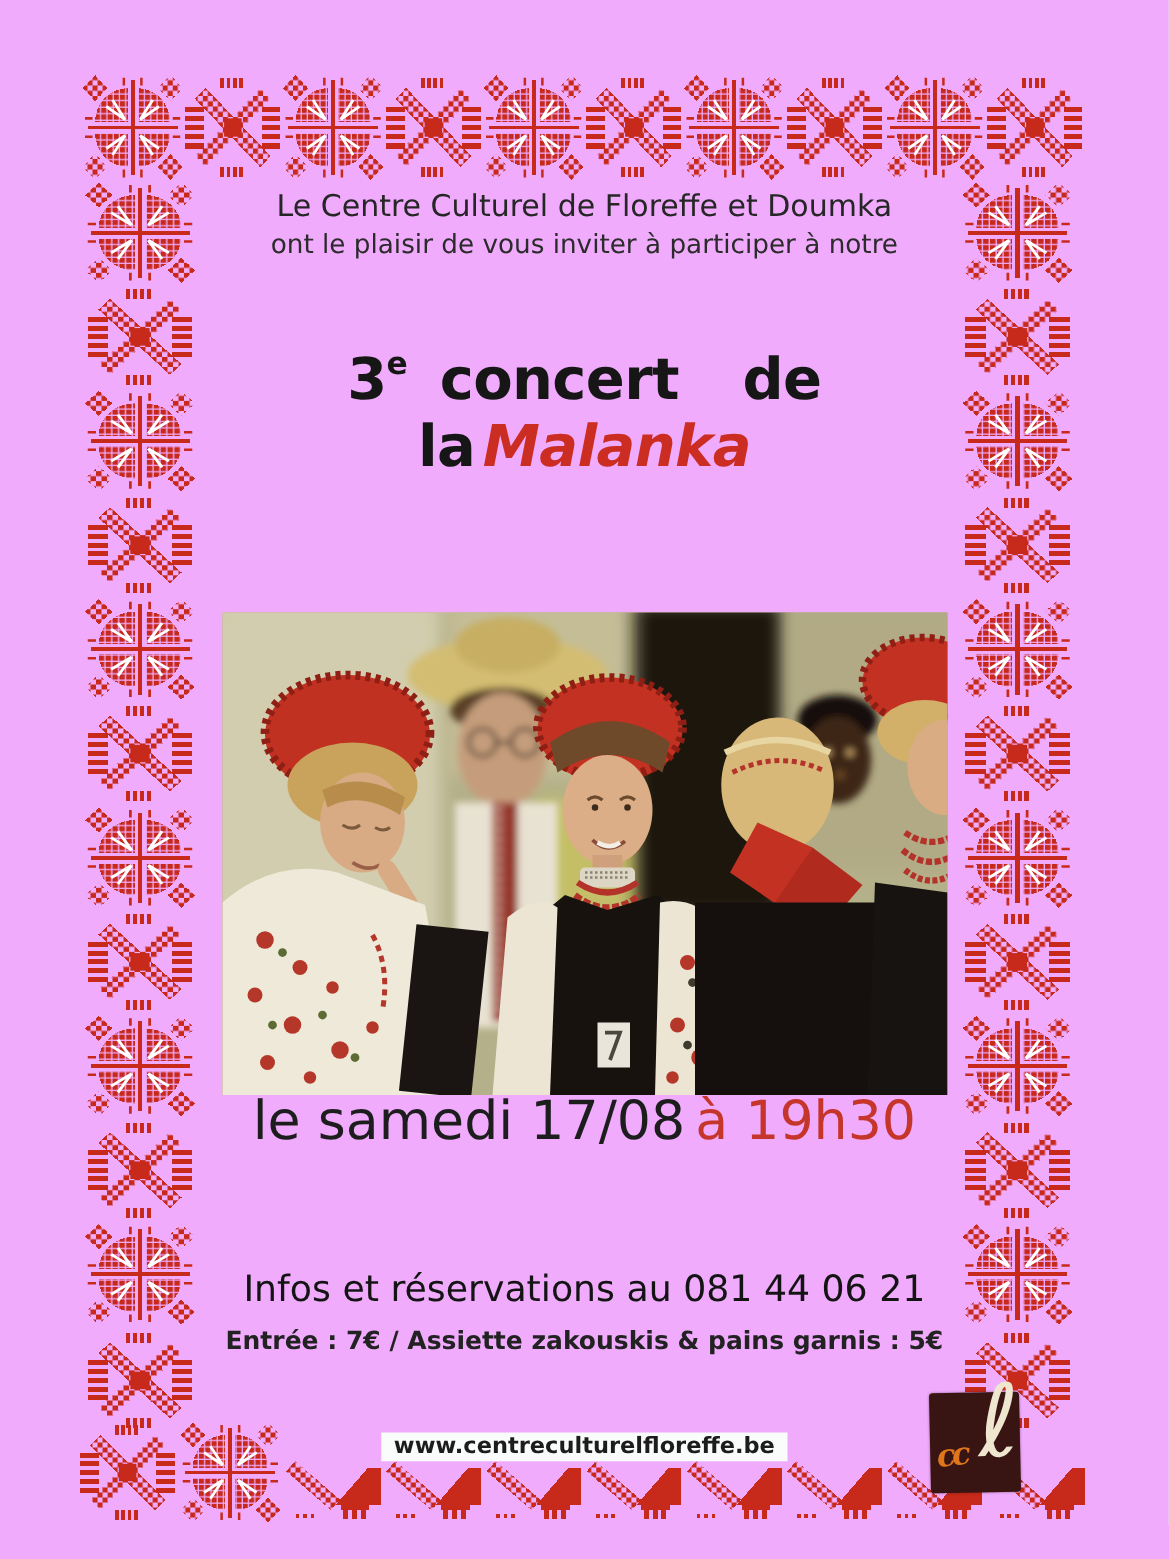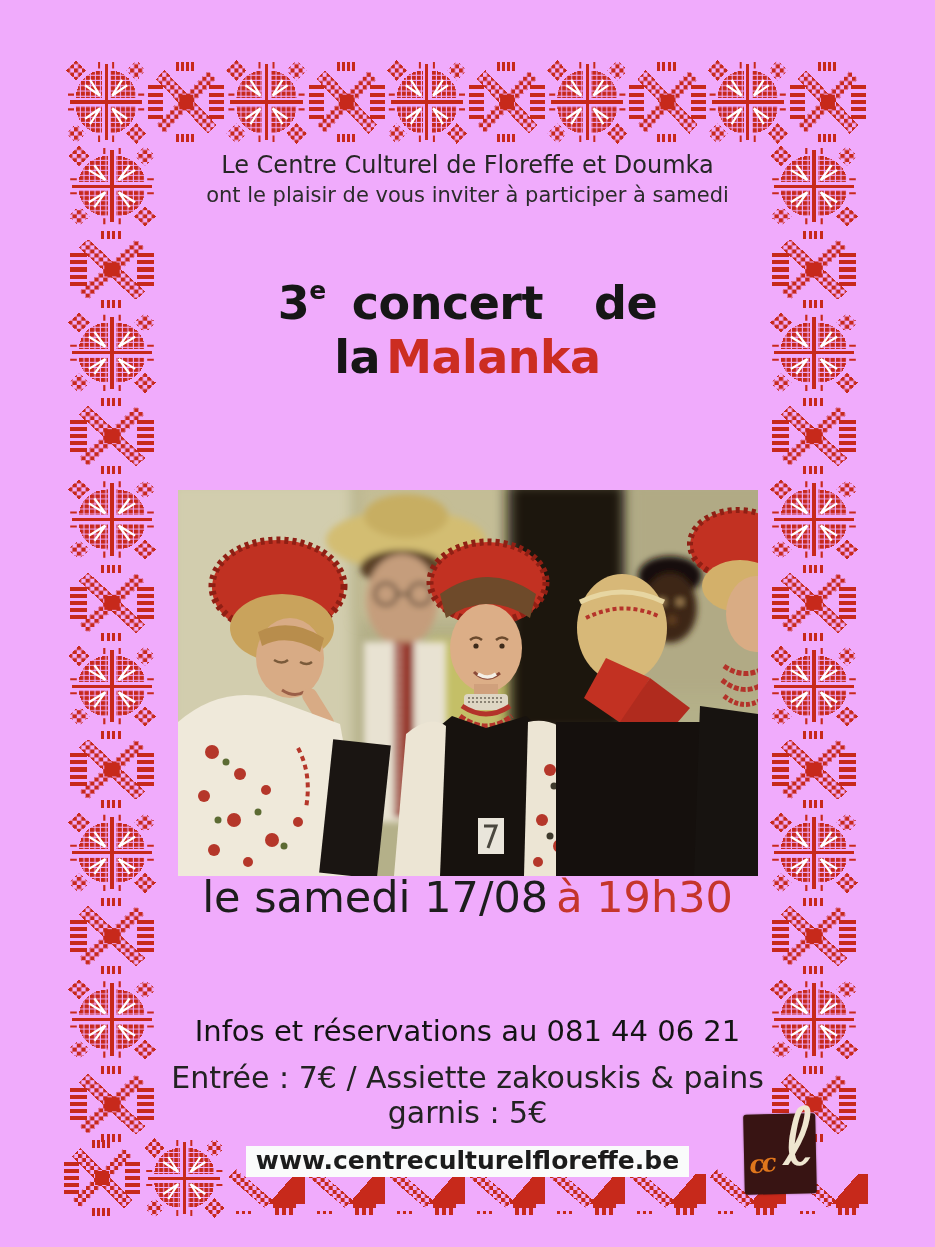--- a/index.html
+++ b/index.html
@@ -14,28 +14,28 @@
   .b-right{position:absolute;left:770px;top:146px;width:88px;height:1000px;z-index:1;}
   .b-bottom{position:absolute;left:62px;top:1138px;width:812px;height:80px;z-index:1;}
   
   .content{position:absolute;left:160px;top:0;width:615px;height:100%;text-align:center;z-index:3;}
   .hdr{position:absolute;top:150px;left:0;width:100%;line-height:1.32;}
   .hdr-1{font-size:24px;color:#262626;}
   .hdr-2{font-size:21px;color:#2b2b2b;}
   .title{position:absolute;top:276px;left:0;width:100%;font-size:46px;font-weight:bold;color:#161616;word-spacing:10px;letter-spacing:-.5px;}
   .title sup{font-size:25px;vertical-align:20px;letter-spacing:0;}
   .title .mid{white-space:pre-wrap;}
-  .title .malanka{color:#cc2d22;margin-left:6px;}
+  .title .malanka{color:#cc2d22;font-style:italic;margin-left:6px;}
   .subtitle{position:absolute;top:330px;left:0;width:100%;font-size:20px;color:#333;word-spacing:1px;}
   .dateline{position:absolute;top:872px;left:0;width:100%;font-size:43px;color:#1d1d1d;}
   .dateline .time{color:#c5352b;margin-left:8px;}
   .venue{position:absolute;top:928px;left:0;width:100%;font-size:40px;color:#1d1d1d;}
   .infos{position:absolute;top:1014px;left:0;width:100%;font-size:29px;font-weight:normal;color:#141414;}
-  .price{position:absolute;top:1060px;left:0;width:100%;font-size:30px;font-weight:400;color:#222;}
-  .website{position:absolute;top:1146px;left:0;width:100%;font-size:25px;font-weight:bold;color:#1c1c1c;}
+  .price{position:absolute;top:1060px;left:0;width:100%;font-size:20px;font-weight:700;color:#222;}
+  .website{position:absolute;top:1146px;left:0;width:100%;font-size:18px;font-weight:bold;color:#1c1c1c;}
   .website span{background:#fafbfb;padding:0 10px 2px;display:inline-block;}
   
   .photo{position:absolute;left:178px;top:490px;width:580px;height:386px;z-index:2;background:#b9b48c;}
   
   .logo{position:absolute;left:744px;top:1114px;width:72px;height:80px;background:#381413;z-index:4;
         transform:rotate(-1.2deg);border-radius:3px;box-shadow:0 0 2px rgba(40,10,10,.5);}
   .logo-cc{position:absolute;left:5px;bottom:16px;font-family:"DejaVu Serif","Liberation Serif",serif;
            font-style:italic;font-weight:bold;font-size:25px;color:#e0761c;letter-spacing:-3px;transform:rotate(-6deg);}
   .logo-l{position:absolute;right:0px;top:-16px;font-family:"DejaVu Sans",sans-serif;
           font-style:italic;font-size:80px;color:#efe6d0;line-height:1;}
@@ -315,21 +315,21 @@
         <path d="M544 190 q22 18 44 2" stroke-dasharray="5 2"></path>
         <path d="M546 206 q20 16 40 2" stroke-dasharray="4 2"></path>
       </g>
       <path d="M522 216 L580 224 L580 386 L516 386 Z" fill="#171310"></path>
     </g>
   </svg>
 
   <div class="content">
     <div class="hdr">
       <div class="hdr-1">Le Centre Culturel de Floreffe et Doumka</div>
-      <div class="hdr-2">ont le plaisir de vous inviter à participer à samedi</div>
+      <div class="hdr-2">ont le plaisir de vous inviter à participer à notre</div>
     </div>
 
     <div class="title"><span>3</span><sup>e</sup><span class="mid"> concert  de la</span><span class="malanka">Malanka</span>
     </div>
 
     <div class="dateline"><span>le samedi 17/08</span><span class="time">à 19h30</span>
     </div>
 
     <div class="infos">Infos et réservations au 081 44 06 21</div>
     <div class="price">Entrée : 7€ / Assiette zakouskis &amp; pains garnis : 5€</div>

